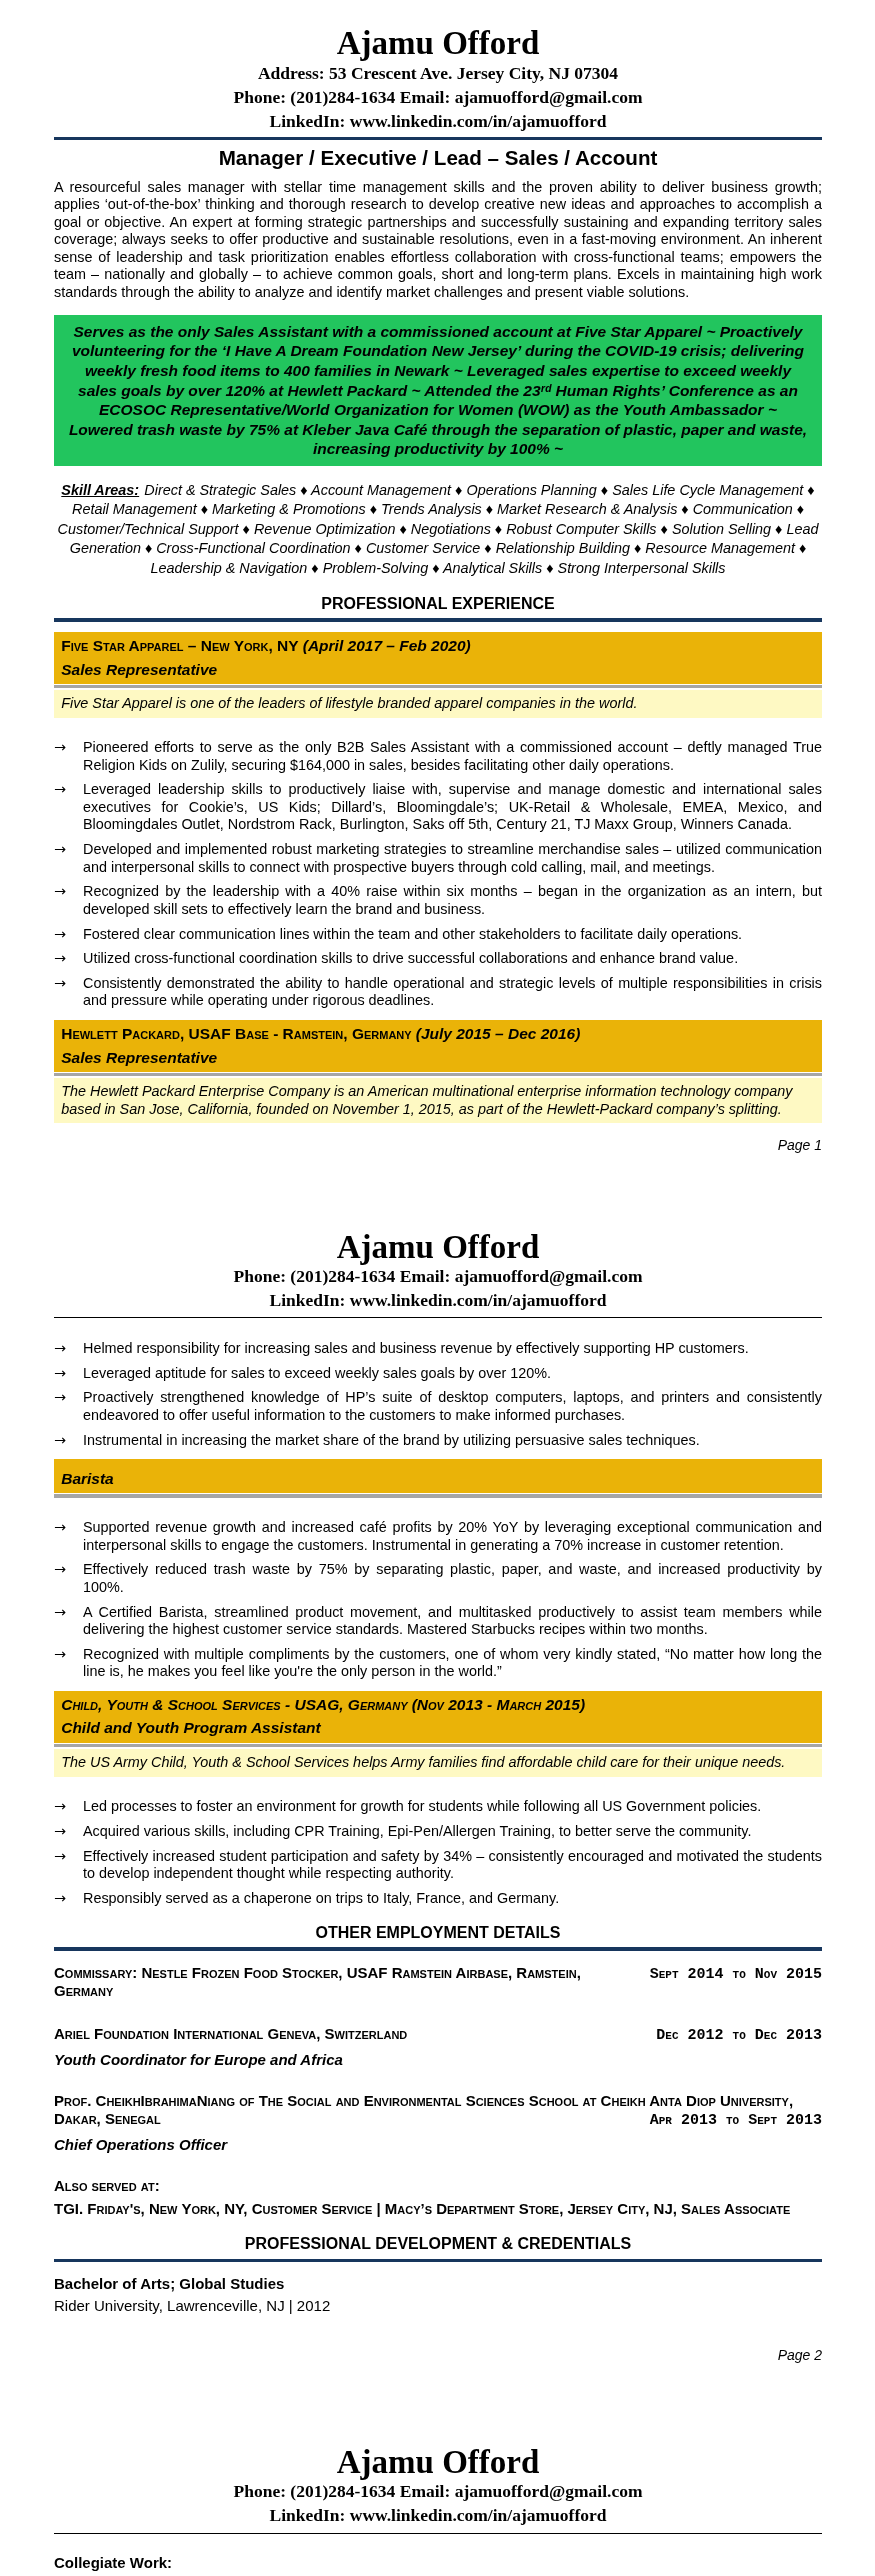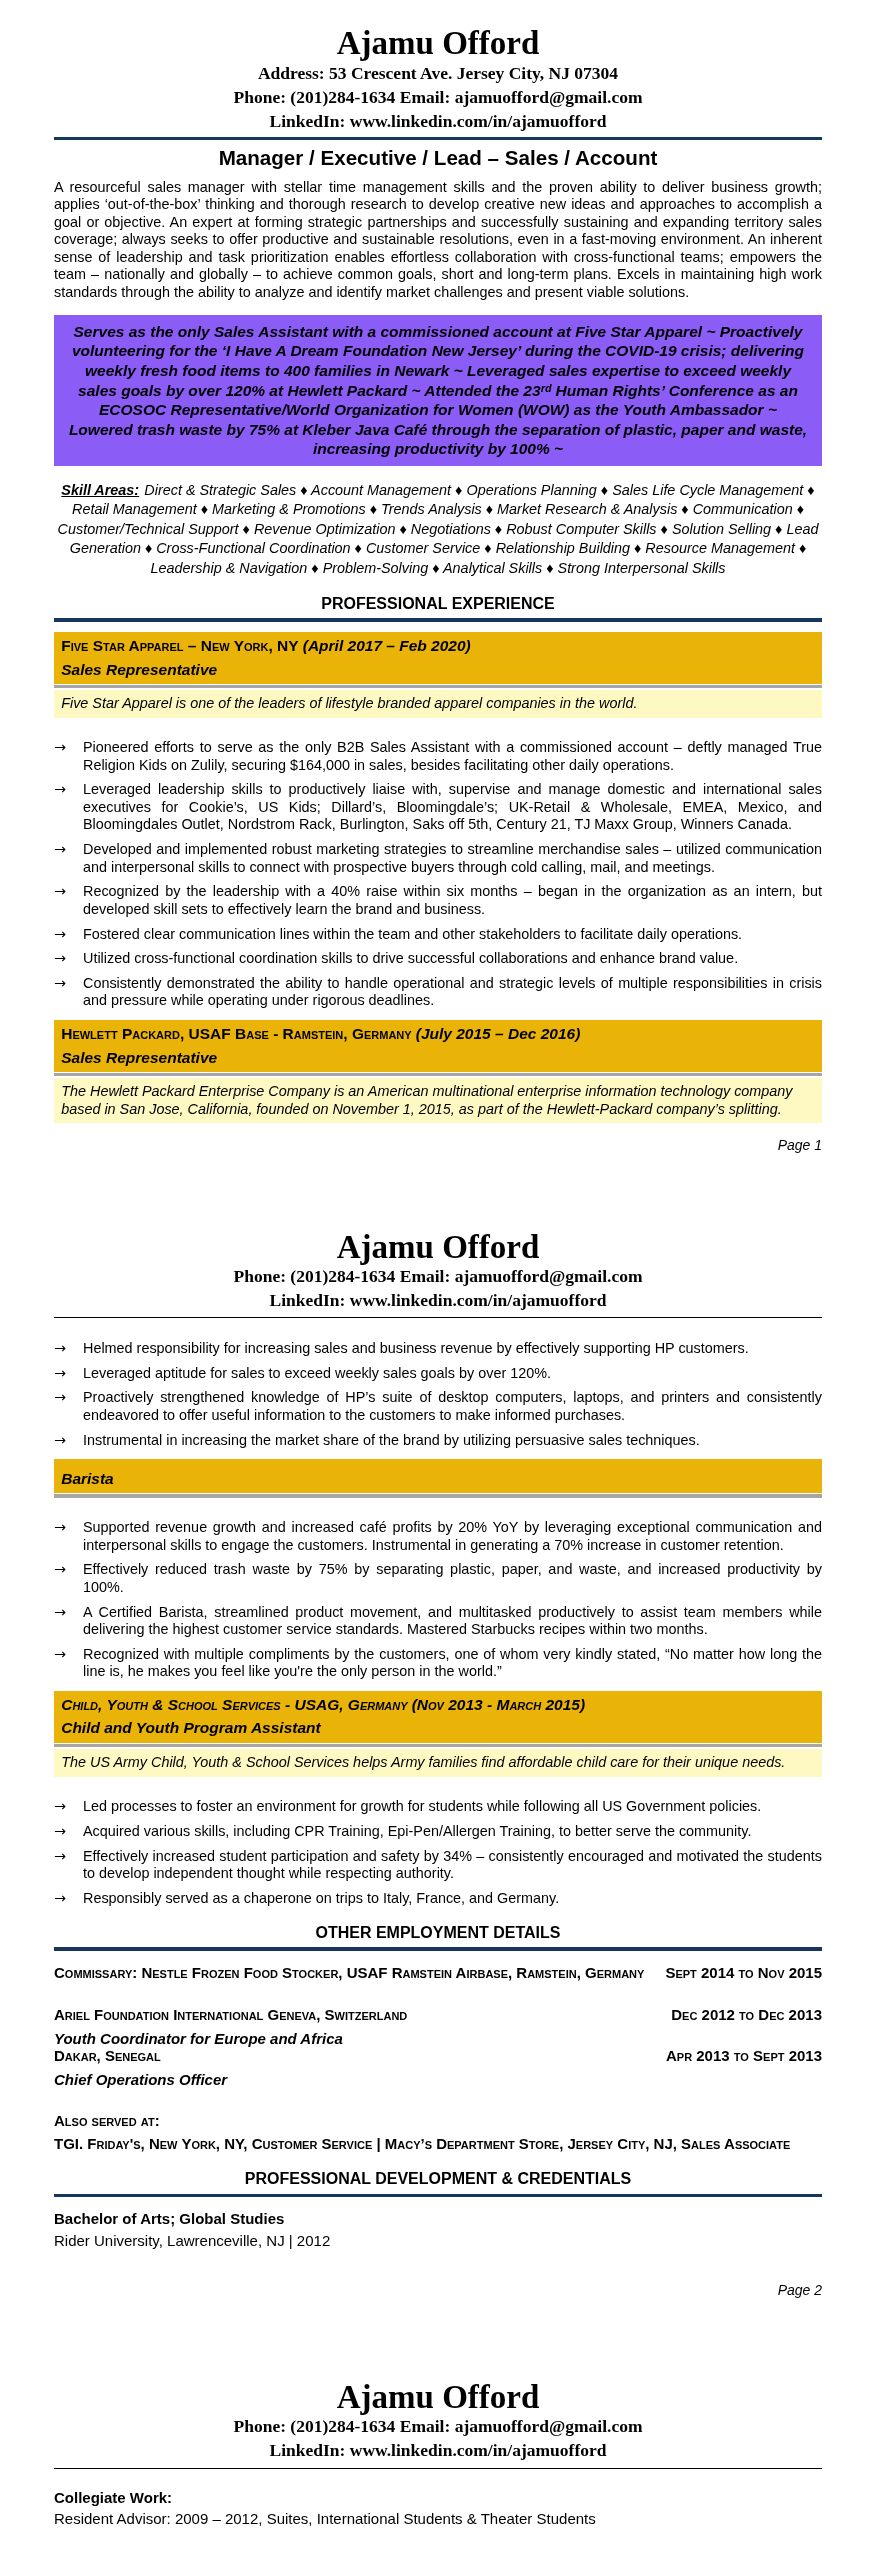--- a/index.html
+++ b/index.html
@@ -25,21 +25,21 @@
   .thin-rule{height:1px;background:#000;margin-top:5.2px;}
   
   .blue-rule{height:3.6px;background:#17365D;}
   .title-rule{margin-top:4.1px;}
   .role-title{font-size:20.6px;font-weight:bold;text-align:center;margin-top:5.2px;}
   .section-head{font-size:16px;font-weight:bold;text-align:center;margin-top:16.5px;}
   .section-rule{margin-top:5.2px;}
   
   .summary{font-size:14.4px;line-height:17.5px;text-align:justify;margin-top:9.3px;}
   .highlight-box{
-    background:#8b5cf6;margin-top:13.4px;padding:7.2px 13.4px;
+    background:#22c55e;margin-top:13.4px;padding:7.2px 13.4px;
     font-size:15.5px;line-height:19.6px;font-weight:bold;font-style:italic;text-align:center;
   }
   .skills{font-size:14.4px;line-height:19.6px;text-align:center;font-style:italic;margin-top:14.4px;}
   .skills-label{font-weight:bold;text-decoration:underline;margin-right:5.2px;}
   
   .job{margin-top:10.3px;}
   .job-head{background:#eab308;padding:5.2px 7.2px 5.2px;}
   .job-company{font-size:15.5px;font-weight:bold;font-variant-caps:small-caps;}
   .job-dates{font-style:italic;font-variant-caps:normal;margin-left:4.1px;}
   .job.italic-head .job-company{font-style:italic;}
@@ -48,21 +48,21 @@
   .job-sep{height:3.1px;background:#A6A6A6;margin:1.5px 0;}
   .job-desc{background:#fef9c3;padding:5.2px 7.2px;font-size:14.4px;line-height:17.5px;font-style:italic;}
   
   .bullets{margin-top:21.6px;}
   .bullet{display:flex;font-size:14.4px;line-height:17.5px;margin-bottom:7.2px;}
   .bullet .arrow{flex:0 0 29px;font-family:"DejaVu Sans", sans-serif;}
   .bullet .btext{flex:1;text-align:justify;}
   
   .emp-row{display:flex;justify-content:space-between;align-items:baseline;
     font-size:15px;line-height:18.5px;font-weight:bold;font-variant-caps:small-caps;}
-  .emp-date{white-space:nowrap;margin-left:15.5px;}
+  .emp-date{white-space:nowrap;margin-left:15.5px;font-family:Liberation Mono, monospace;}
   .emp-role{font-size:15px;font-weight:bold;font-style:italic;margin-top:5.2px;}
   .mt26{margin-top:13.4px;} .mt46{margin-top:24px;gap:10px;} .mt10{margin-top:5.2px;}
   .caps-line{font-size:15px;line-height:18.5px;font-weight:bold;font-variant-caps:small-caps;}
   
   .edu-degree{font-size:15px;font-weight:bold;margin-top:12.4px;}
   .edu-school{font-size:15px;margin-top:5.2px;}
   .coll-label{font-size:15px;font-weight:bold;margin-top:20.6px;}
   .coll-line{font-size:15px;margin-top:4.1px;line-height:18.5px;}
   
   .page-footer{text-align:right;font-size:14px;font-style:italic;}
@@ -236,20 +236,21 @@
     <span>Commissary: Nestle Frozen Food Stocker, USAF Ramstein Airbase, Ramstein, Germany</span>
     <span class="emp-date">Sept 2014 to Nov 2015</span>
   </div>
 
   <div class="emp-row mt46">
     <span>Ariel Foundation International Geneva, Switzerland</span>
     <span class="emp-date">Dec 2012 to Dec 2013</span>
   </div>
   <div class="emp-role">Youth Coordinator for Europe and Africa</div>
 
+  <div class="caps-line mt46">Prof. CheikhIbrahimaNiang of The Social and Environmental Sciences School at Cheikh Anta Diop University,</div>
   <div class="emp-row">
     <span>Dakar, Senegal</span>
     <span class="emp-date">Apr 2013 to Sept 2013</span>
   </div>
   <div class="emp-role">Chief Operations Officer</div>
 
   <div class="caps-line mt46">Also served at:</div>
   <div class="caps-line mt10">TGI. Friday's, New York, NY, Customer Service | Macy’s Department Store, Jersey City, NJ, Sales Associate</div>
 
   <div class="section-head">PROFESSIONAL DEVELOPMENT &amp; CREDENTIALS</div>

